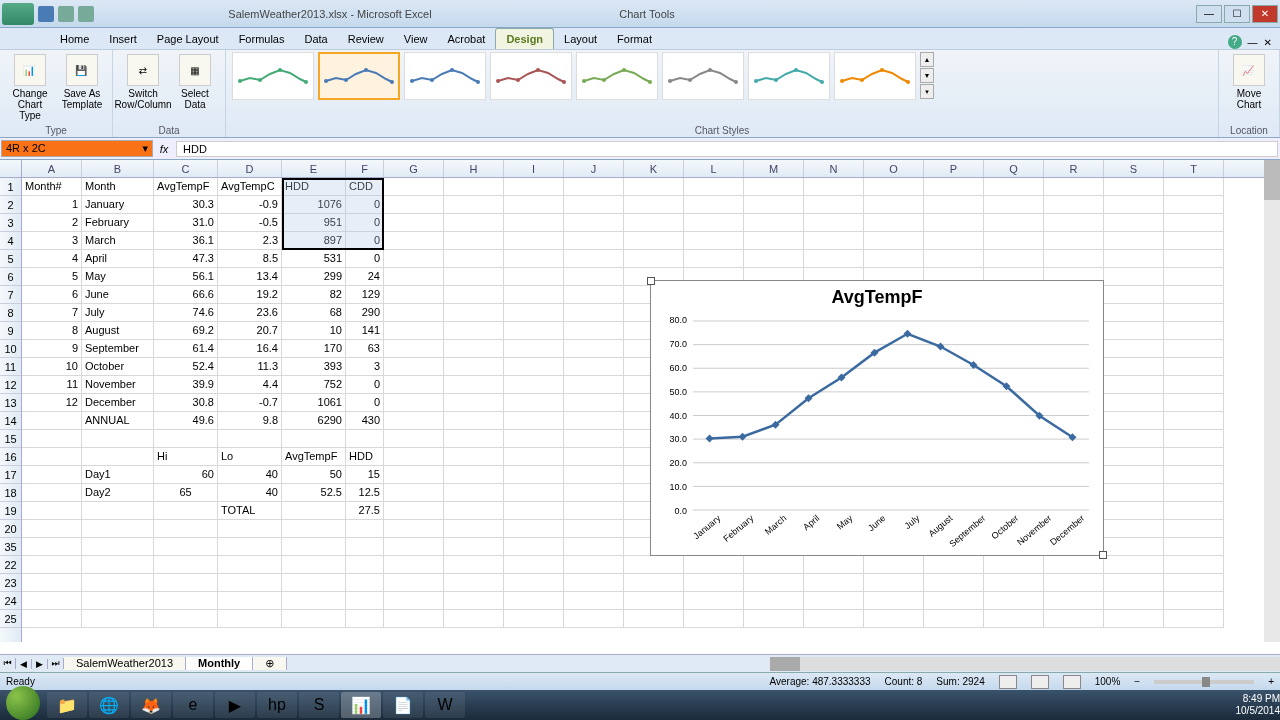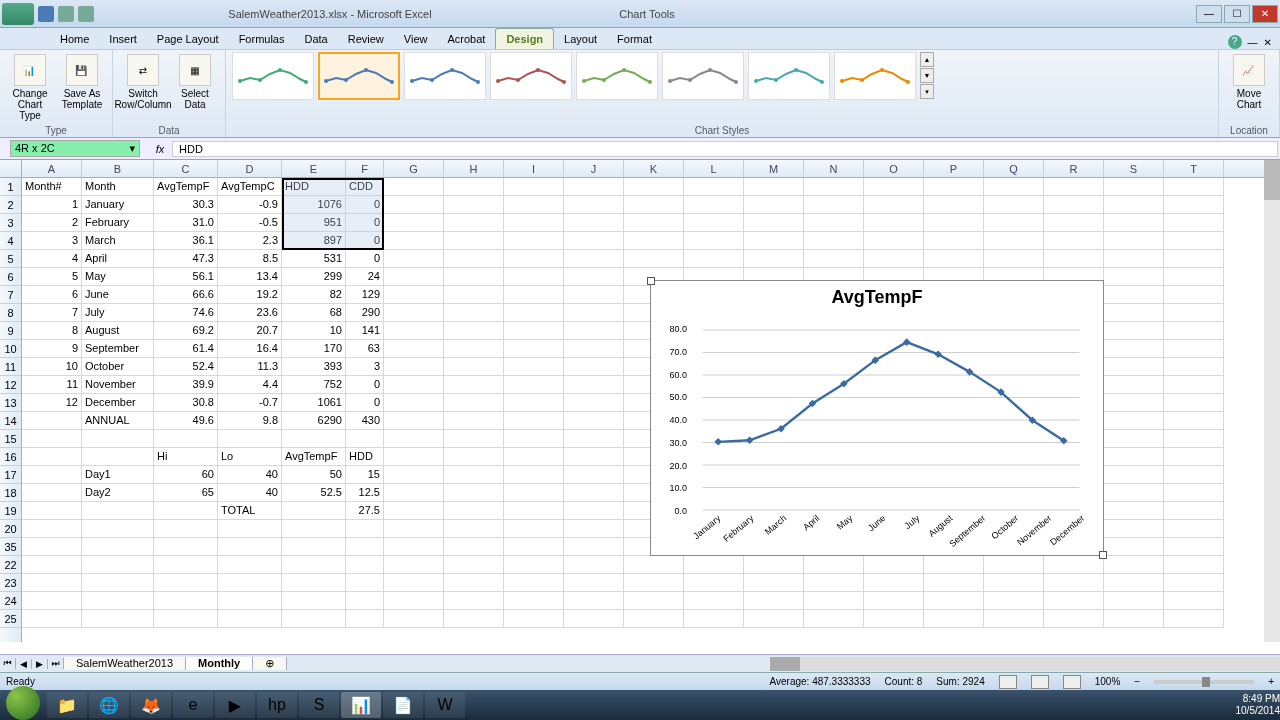--- a/index.html
+++ b/index.html
@@ -34,21 +34,21 @@
 .rbtn-lbl { text-align: center; line-height: 11px; }
 .layout-thumb { width: 48px; height: 48px; background: #fff; border: 1px solid #aaa; display:flex; flex-direction:column; padding:3px; gap:1px;}
 .layout-thumb .bar { height:2px; background:#4a7bb5;}
 .style-thumb { width: 82px; height: 48px; background: #fff; border: 1px solid #ddd; display:flex; align-items:center; justify-content:center; cursor:pointer;}
 .style-thumb.sel { border: 2px solid #f5a623; background:#fff3e0;}
 .layout-spin, .style-spin { width:14px; display:flex; flex-direction:column; gap:1px;}
 .spin-bt { height:15px; border:1px solid #aaa; background:#eee; font-size:7px; text-align:center; line-height:13px;}
 
 
 .fb-row { height: 22px; display: flex; align-items: center; border-bottom: 1px solid #8aa7c5; background:#eef; font-size:11px;}
-.name-box { width: 130px; border: 1px solid #aaa; margin: 1px 10px; padding: 1px 4px; background:#86efac; display:flex; justify-content:space-between;}
+.name-box { width: 152px; border: 1px solid #aaa; margin: 1px 1px; padding: 1px 4px; background:#f97316; display:flex; justify-content:space-between;}
 .fx-btn { width: 20px; text-align:center; font-style:italic;}
 .formula-input { flex:1; padding:1px 6px; background:#fff; border:1px solid #ccc; margin:1px 2px;}
 
 
 .grid-wrap { position: absolute; top: 160px; left: 0; right: 0; bottom: 78px; overflow: hidden; background: #fff;}
 .col-headers { height: 18px; display: flex; background: linear-gradient(#f4f8fb,#e0ebf5); border-bottom:1px solid #aac;}
 .corner { width: 22px; border-right:1px solid #aac;}
 .ch { border-right:1px solid #ccd; text-align:center; font-size:11px; line-height:18px; color:#446;}
 .grid-body { display:flex; height:calc(100% - 18px); position:relative;}
 .row-headers { width:22px; background:linear-gradient(90deg,#f4f8fb,#e0ebf5); border-right:1px solid #aac;}
@@ -57,21 +57,21 @@
 .row { height:18px; display:flex;}
 .cell { border-right:1px solid #d8d8d8; border-bottom:1px solid #d8d8d8; font-size:11px; padding:0 3px; line-height:17px; overflow:hidden; white-space:nowrap;}
 .cell.r { text-align:right;}
 .selection { position:absolute; border:2px solid #000; background:rgba(180,200,230,0.3); pointer-events:none;}
 
 
 .chart-obj { position:absolute; left:628px; top:102px; width:454px; height:276px; background:#fff; border:1px solid #888;}
 .chart-obj::before,.chart-obj::after{content:'';position:absolute;width:6px;height:6px;border:1px solid #555;background:#fff;}
 .chart-obj::before{left:-4px;top:-4px;} .chart-obj::after{right:-4px;bottom:-4px;}
 .chart-title { text-align:center; font-size:18px; font-weight:bold; padding:6px;}
-.plot-area { position:absolute; left:40px; top:40px; right:12px; bottom:45px;margin-top:9px;}
+.plot-area { position:absolute; left:40px; top:40px; right:12px; bottom:45px;}
 .yaxis { position:absolute; left:-34px; top:-6px; bottom:-6px; width:30px; font-size:9px; display:flex; flex-direction:column; justify-content:space-between; text-align:right;}
 .xaxis { position:absolute; left:40px; right:12px; bottom:4px; height:38px; font-size:9px;}
 .xlbl { position:absolute; transform:rotate(-40deg); transform-origin:right top; text-align:right; width:50px;}
 
 
 .sheet-tabs { position:absolute; bottom:48px; left:0; right:0; height:18px; background:#e0eaf4; display:flex; align-items:center; font-size:11px; border-top:1px solid #aac;}
 .nav-btn { width:16px; text-align:center; border-right:1px solid #aac; cursor:pointer; font-size:9px;}
 .stab { padding:0 12px; background:#f8f8f0; border-right:1px solid #aac; cursor:pointer;}
 .stab.active { background:#fff; font-weight:bold;}
 .hscroll { margin-left:auto; width:510px; height:14px; background:#ddd; display:flex;}
@@ -686,21 +686,21 @@
           <div class="cell" style="width: 60px;"></div>
           <div class="cell" style="width: 60px;"></div>
           <div class="cell" style="width: 60px;"></div>
           <div class="cell" style="width: 60px;"></div>
           <div class="cell" style="width: 60px;"></div>
           <div class="cell" style="width: 60px;"></div>
         </div>
         <div class="row">
           <div class="cell" style="width: 60px;"></div>
           <div class="cell" style="width: 72px;">Day2</div>
-          <div class="cell r" style="width: 64px;">65</div>
+          <div class="cell r" style="width: 64px; text-align: center;">65</div>
           <div class="cell r" style="width: 64px;">40</div>
           <div class="cell r" style="width: 64px;">52.5</div>
           <div class="cell r" style="width: 38px;">12.5</div>
           <div class="cell" style="width: 60px;"></div>
           <div class="cell" style="width: 60px;"></div>
           <div class="cell" style="width: 60px;"></div>
           <div class="cell" style="width: 60px;"></div>
           <div class="cell" style="width: 60px;"></div>
           <div class="cell" style="width: 60px;"></div>
           <div class="cell" style="width: 60px;"></div>

